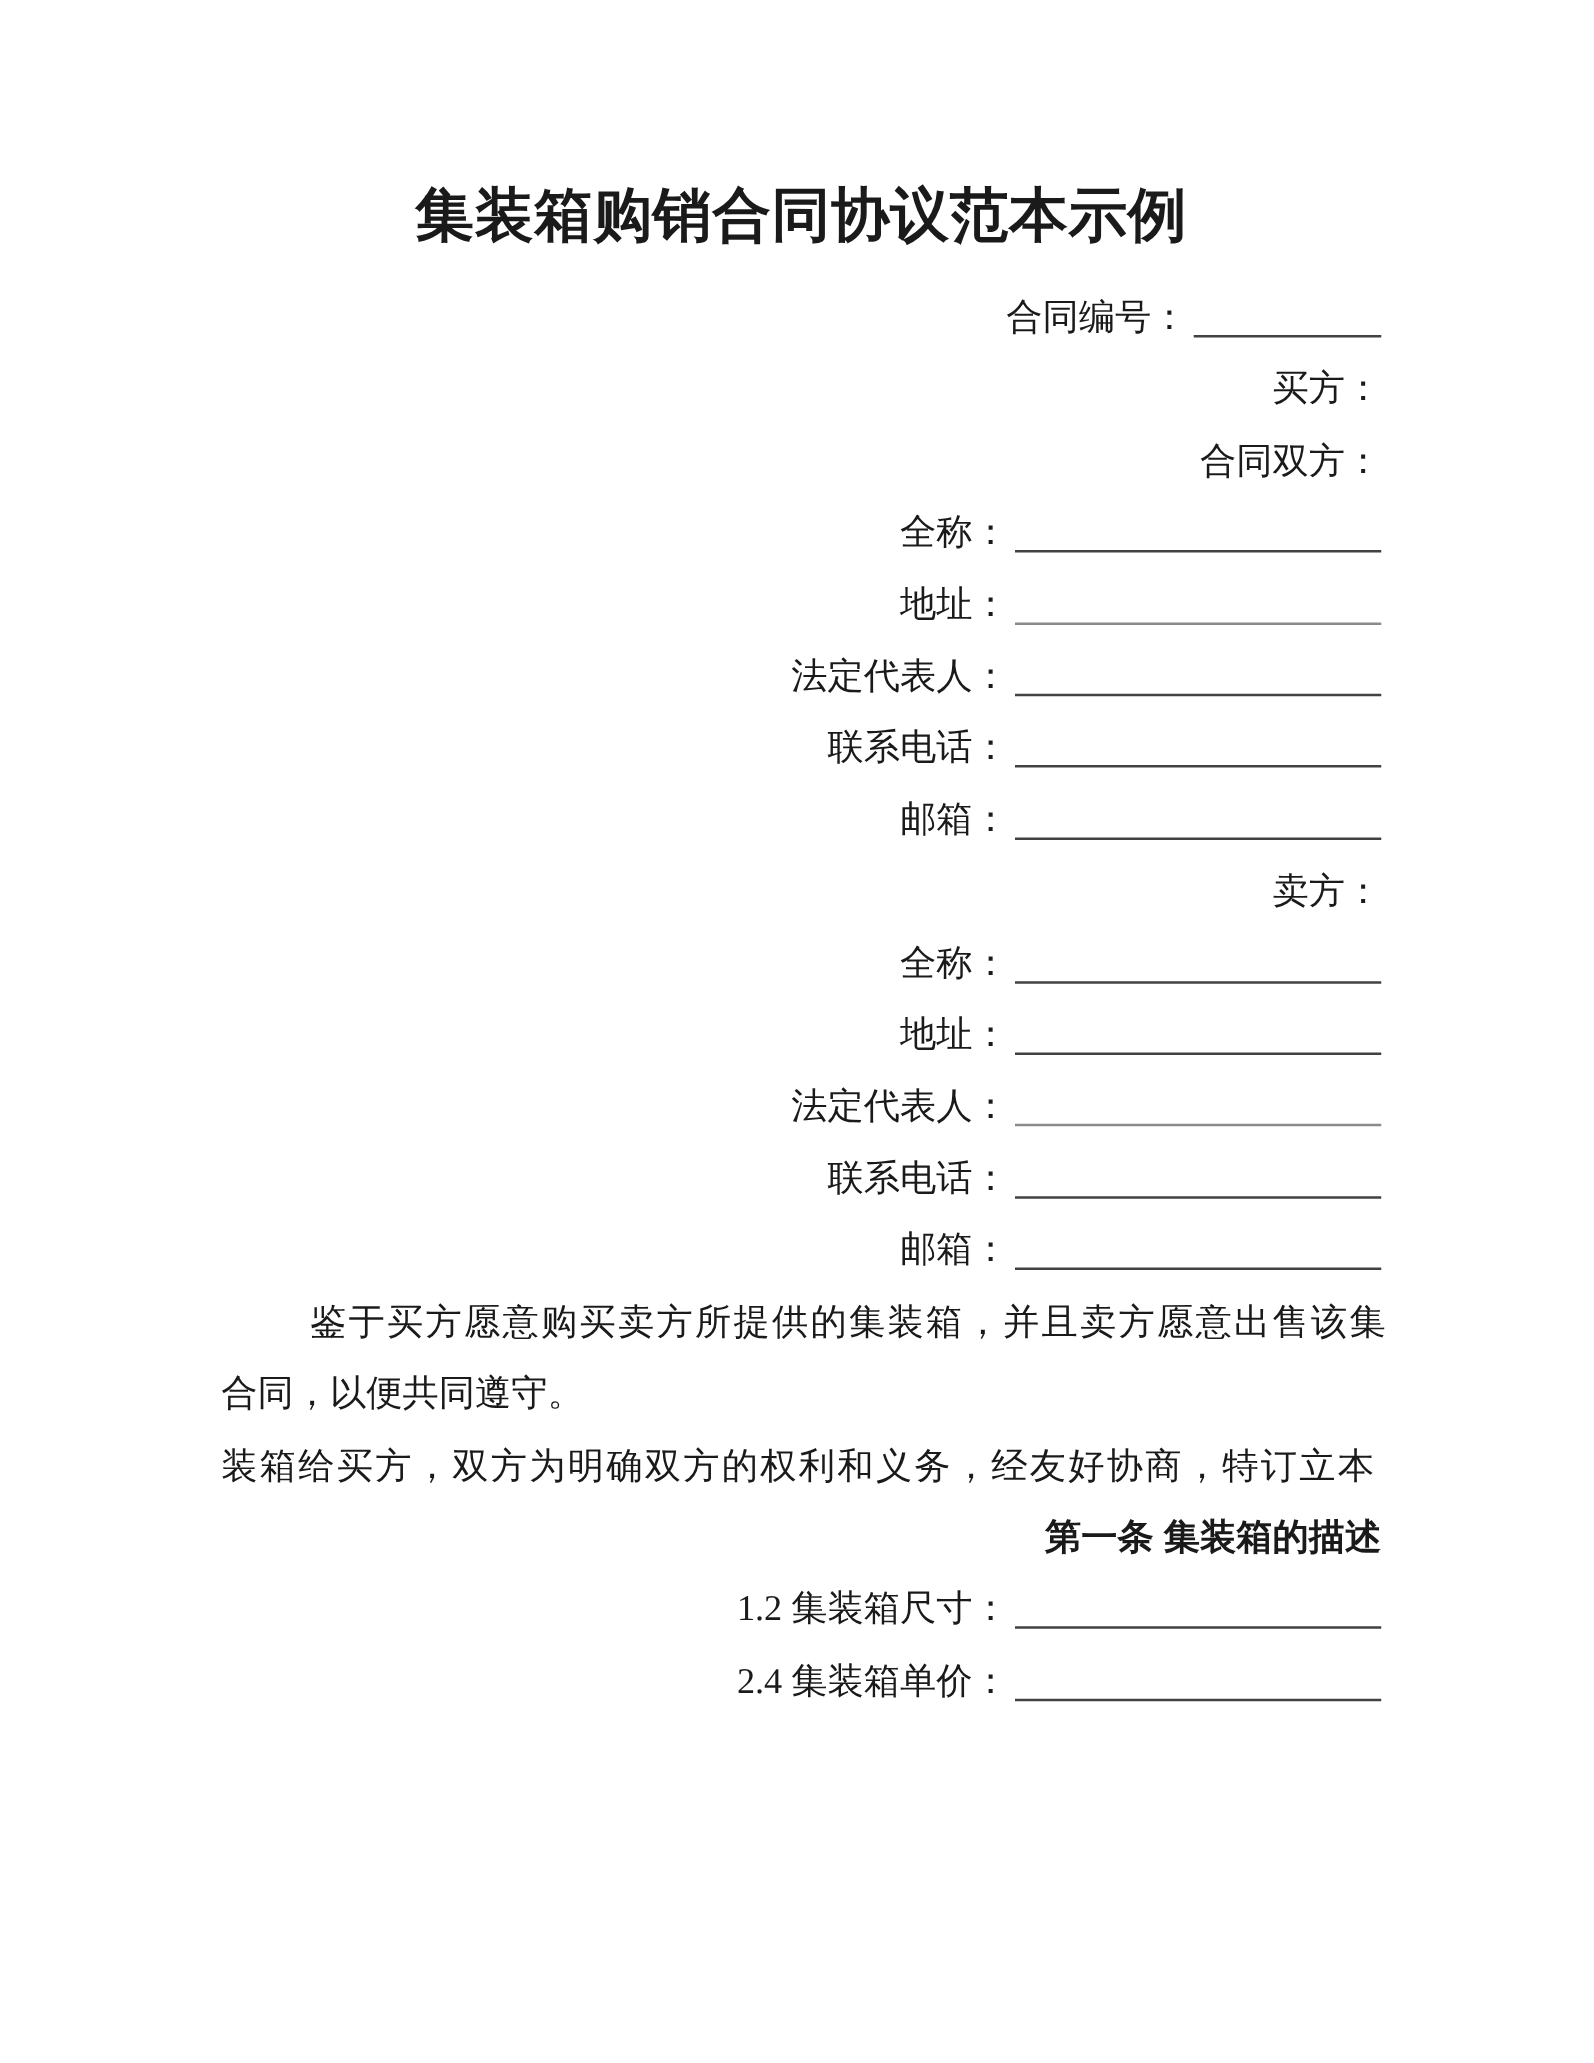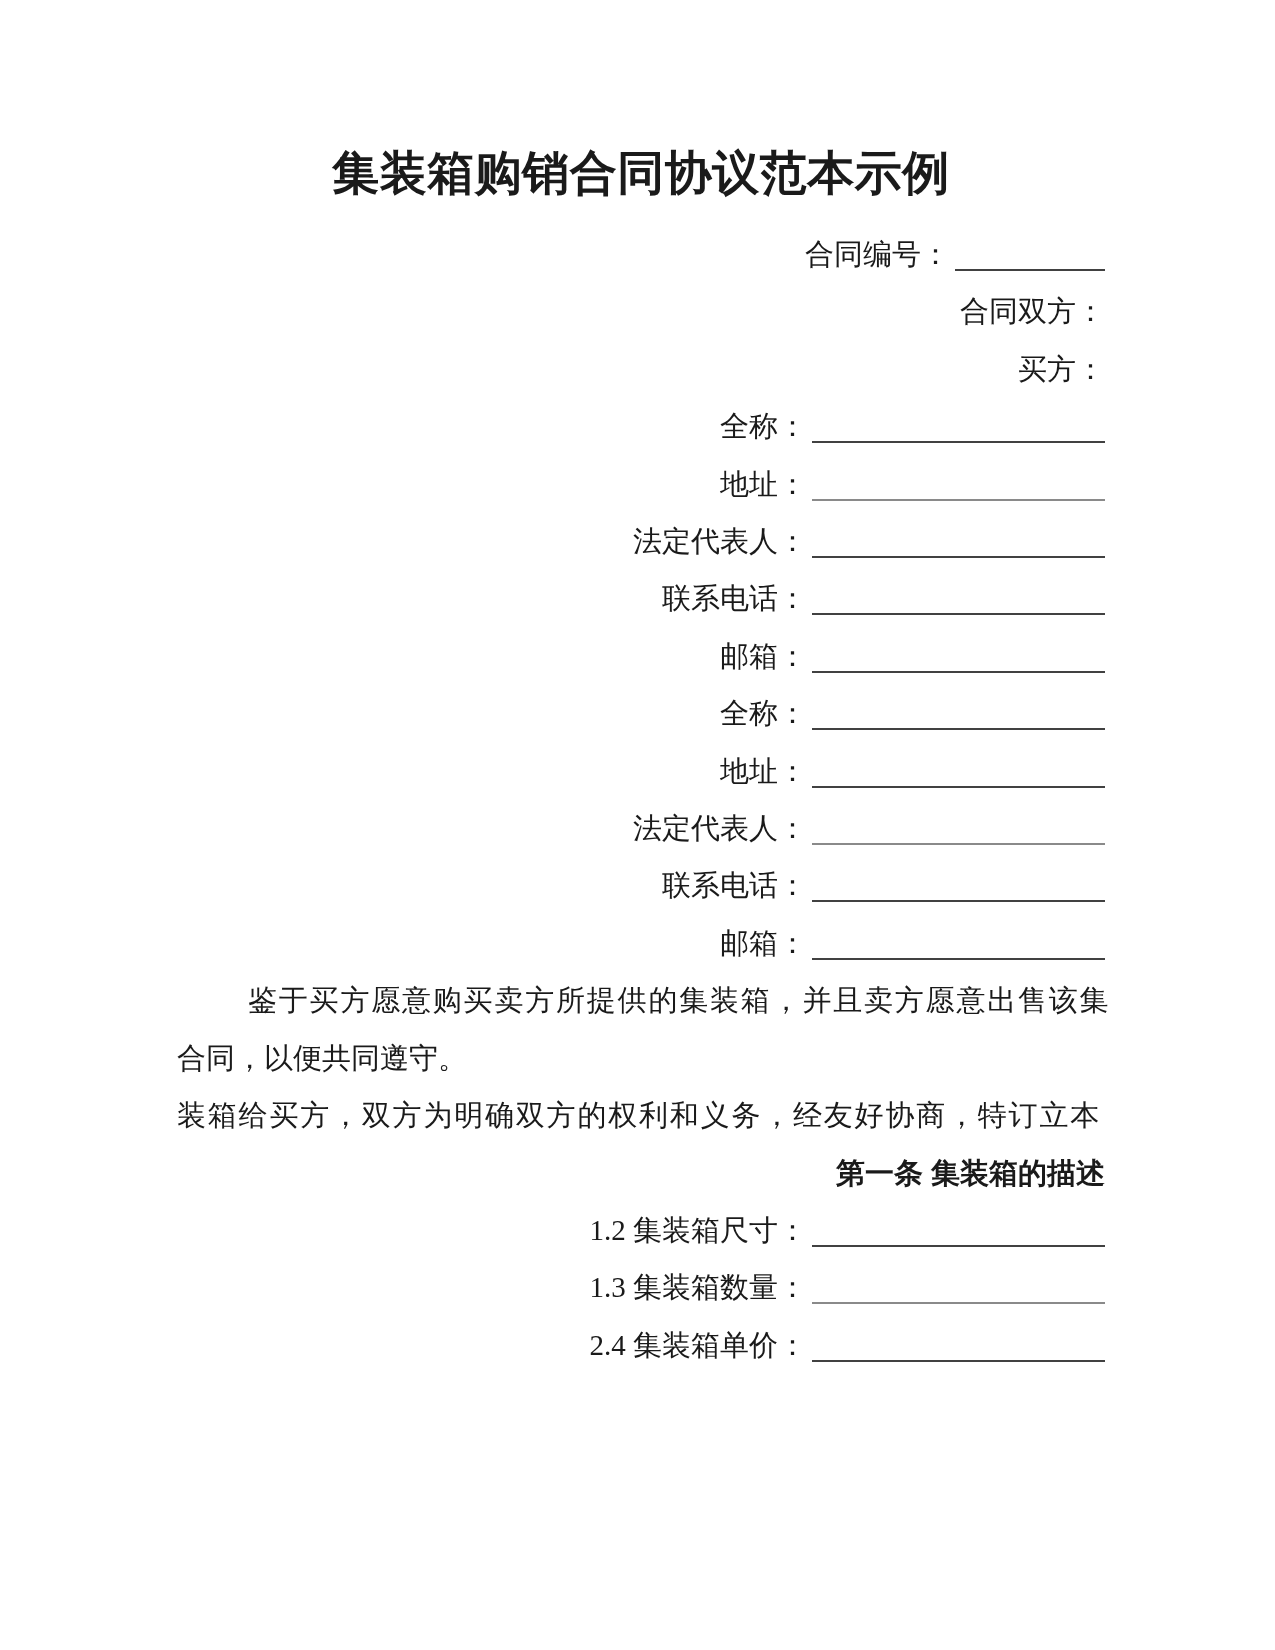--- a/index.html
+++ b/index.html
@@ -63,25 +63,25 @@
 <div class="page">
   <div class="content">
 
     <h1 class="doc-title">集装箱购销合同协议范本示例</h1>
 
     <div class="line indent">
       <span>合同编号：</span><span class="blank w-short"></span>
     </div>
 
     <div class="line indent">
-      <span>合同双方：</span>
+      <span>买方：</span>
     </div>
 
     <div class="line indent">
-      <span>买方：</span>
+      <span>合同双方：</span>
     </div>
 
     <div class="line indent">
       <span>全称：</span><span class="blank w-std"></span>
     </div>
 
     <div class="line indent">
       <span>地址：</span><span class="blank w-std gray"></span>
     </div>
 
@@ -90,20 +90,23 @@
     </div>
 
     <div class="line indent">
       <span>联系电话：</span><span class="blank w-std"></span>
     </div>
 
     <div class="line indent">
       <span>邮箱：</span><span class="blank w-std"></span>
     </div>
 
+    <div class="line indent">
+      <span>卖方：</span>
+    </div>
 
     <div class="line indent">
       <span>全称：</span><span class="blank w-std"></span>
     </div>
 
     <div class="line indent">
       <span>地址：</span><span class="blank w-std"></span>
     </div>
 
     <div class="line indent">
@@ -122,22 +125,19 @@
     <div class="line">合同，以便共同遵守。</div>
     <div class="line justified">装箱给买方，双方为明确双方的权利和义务，经友好协商，特订立本</div>
 
     <div class="line indent heading">第一条 集装箱的描述</div>
 
 
     <div class="line indent">
       <span>1.2 集装箱尺寸：</span><span class="blank w-std"></span>
     </div>
 
-    <div class="line indent">
-      <span>1.3 集装箱数量：</span><span class="blank w-std gray"></span>
-    </div>
 
     <div class="line indent">
       <span>2.4 集装箱单价：</span><span class="blank w-std"></span>
     </div>
 
   </div>
 </div>
 
 </body></html>

